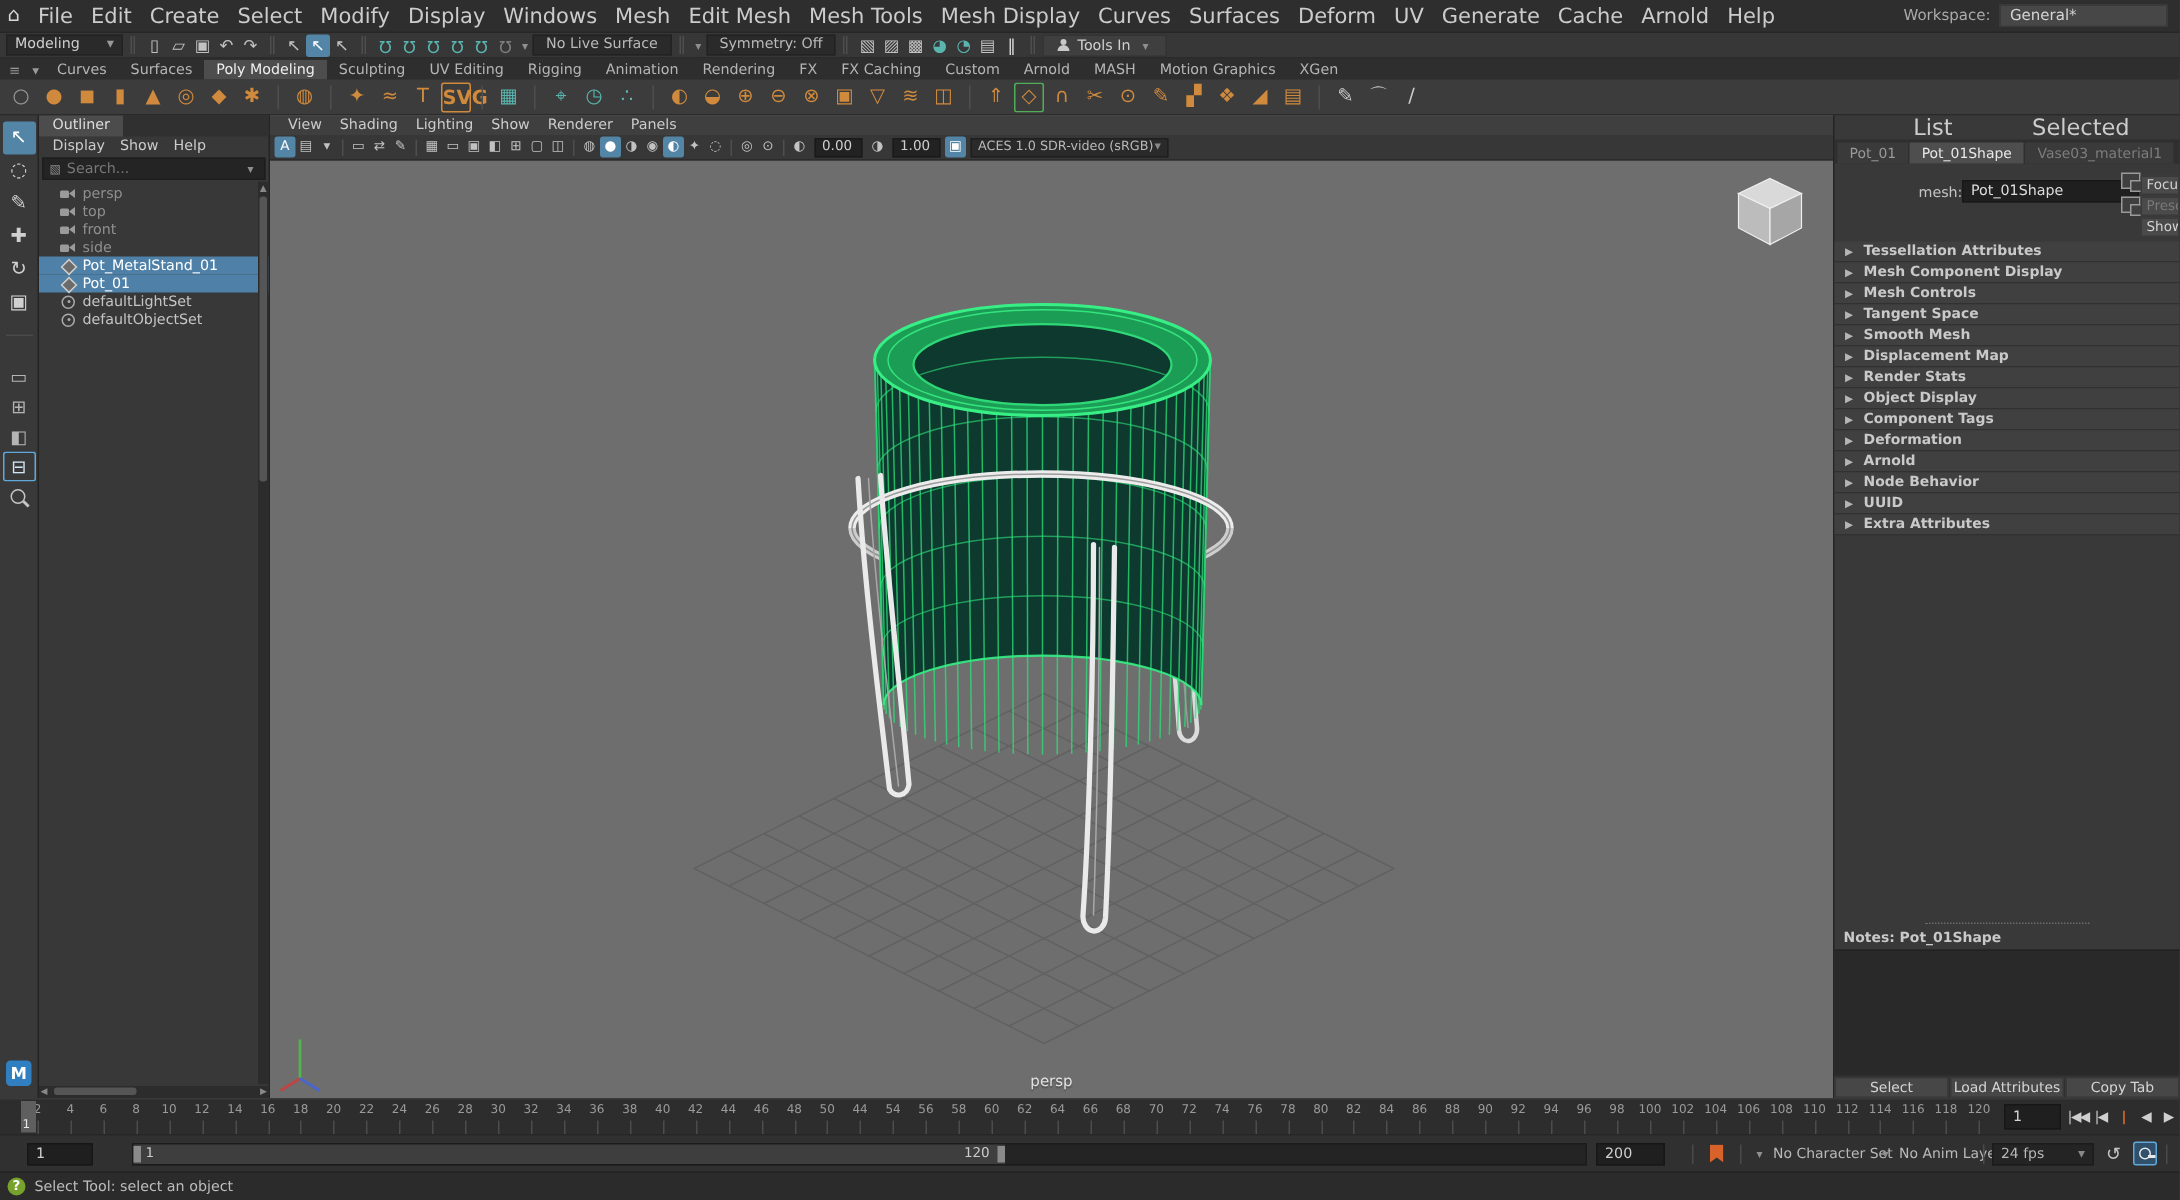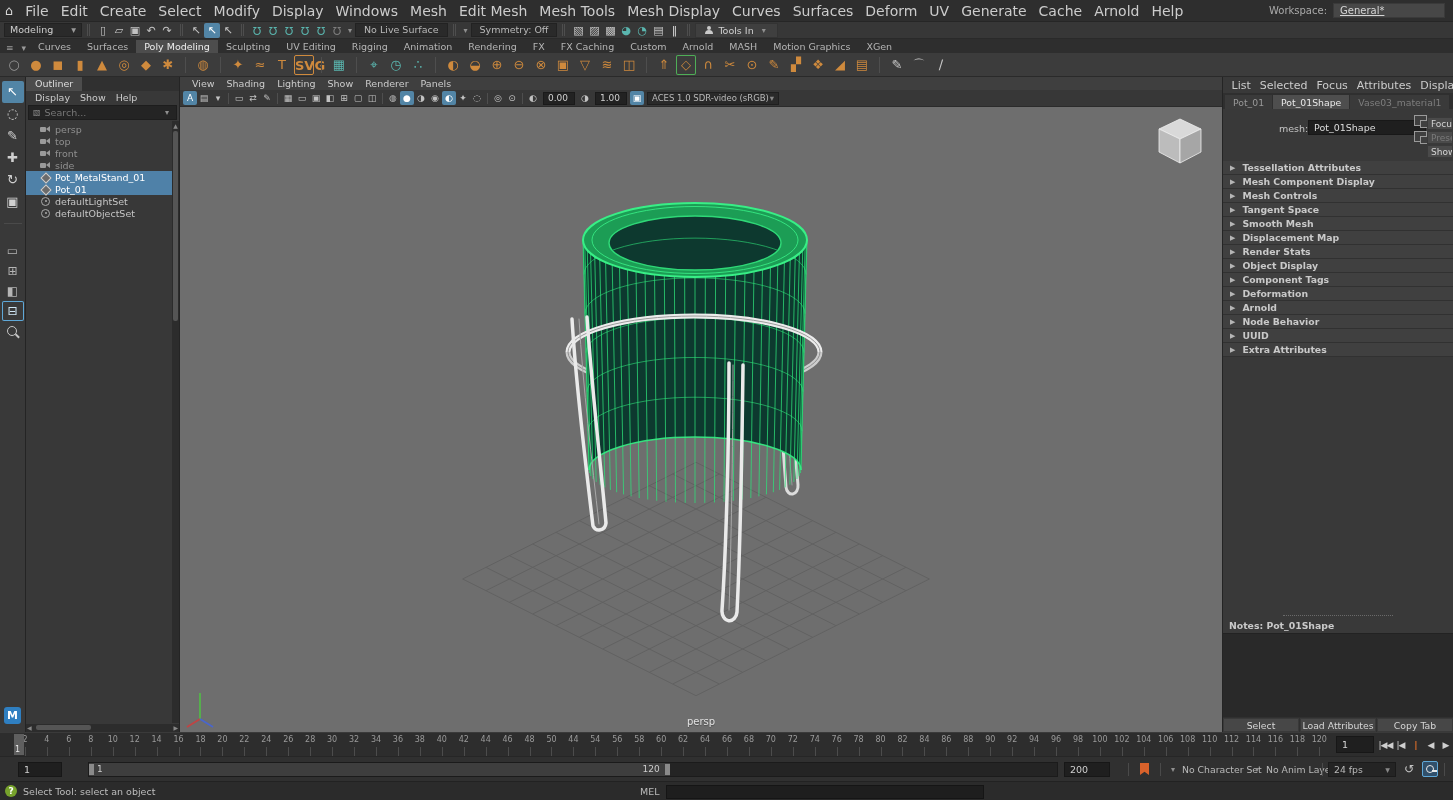--- a/index.html
+++ b/index.html
@@ -10,21 +10,21 @@
   .row { display:flex; align-items:center; }
 
   
   .menubar { position:absolute; left:0; top:0; width:1453px; height:22px; background:#2e2e2e;
     display:flex; align-items:center; border-bottom:1px solid #262626; }
   .home-glyph { color:#d8d8d8; font-size:13px; padding:0 6px 0 5px; }
   .menu-item { padding:0 6px; font-size:14px; color:#cccccc; cursor:default; }
   .workspace { margin-left:auto; display:flex; align-items:center; gap:6px; padding-right:8px; }
   .workspace .lbl { color:#aaaaaa; font-size:10px; }
   .ws-box { width:112px; height:15px; background:#474747; border:1px solid #3a3a3a; color:#d5d5d5;
-    font-size:10px; line-height:13px; padding:0 6px;text-decoration:underline; }
+    font-size:10px; line-height:13px; padding:0 6px; }
 
   
   .statusline { position:absolute; left:0; top:22px; width:1453px; height:17px; background:#373737;
     display:flex; align-items:center; border-bottom:1px solid #2a2a2a; padding-left:4px; }
   .mode-box { width:78px; height:14px; background:#2a2a2a; border:1px solid #222; color:#cfcfcf;
     font-size:9.5px; line-height:12px; padding:0 5px; display:flex; }
   .mode-box .caret { margin-left:auto; color:#999; }
   .divider { width:1px; height:12px; background:#4e4e4e; margin:0 5px; }
   .divider.pair { box-shadow:2px 0 0 #4e4e4e; margin-right:7px; }
   .tb-icon { width:16px; height:15px; line-height:15px; text-align:center; font-size:11px; flex:none;
@@ -124,21 +124,21 @@
   .aces-box .caret { margin-left:auto; color:#888; }
   .canvas { flex:1; position:relative; overflow:hidden; }
   .canvas svg { position:absolute; left:0; top:0; width:100%; height:100%; }
   .persp-label { position:absolute; left:50%; bottom:5px; transform:translateX(-50%);
     color:#e2e2e2; font-size:10px; text-shadow:0 1px 1px rgba(0,0,0,.3); }
 
   
   .attredit { width:231px; background:#393939; border-left:1px solid #242424; position:relative;
     display:flex; flex-direction:column; }
   .ae-menus { height:16px; display:flex; align-items:center; padding-left:4px; }
-  .ae-menus .menu-item { font-size:11px; padding:0 4.5px; }
+  .ae-menus .menu-item { font-size:15px; padding:0 4.5px;margin-left:44px; }
   .ae-tabs { height:16px; background:#2f2f2f; display:flex; align-items:flex-end; padding-left:2px; gap:1px; }
   .ae-tab { font-size:9.3px; color:#999; background:#3a3a3a; padding:2px 8px 1px; white-space:nowrap; }
   .ae-tab.active { background:#4e4e4e; color:#e8e8e8; }
   .ae-tab.dim { color:#7d7d7d; }
   .ae-meshrow { height:38px; position:relative; }
   .ae-meshrow .lbl { position:absolute; left:56px; top:14px; color:#c5c5c5; font-size:9.5px; }
   .ae-meshrow .fld { position:absolute; left:85px; top:11px; width:118px; height:15px; background:#1f1f1f;
     border:1px solid #181818; color:#dddddd; font-size:9.5px; line-height:13px; padding:0 5px; }
   .ae-minis { position:absolute; right:26px; top:6px; display:flex; flex-direction:column; gap:5px; }
   .mini-doc { width:13px; height:11px; border:1px solid #9a9a9a; position:relative; background:#3f3f3f; }
@@ -823,19 +823,15 @@
       <span class="caret">▾</span>
     </div>
     <span class="icon-loop" style="position:absolute;left:1404px;top:5px">↺</span>
     <span class="key-btn" style="position:absolute;left:1422px;top:4px;display:inline-block"></span>
     <span class="rr-sep" style="left:1444px"></span>
   </div>
 
   <div class="bottombar">
     <span class="help-ic">?</span>
     <span class="help-text">Select Tool: select an object</span>
-    <div class="mel-wrap">
-      <span class="mel-lbl">MEL</span>
-      <span class="mel-input"></span>
-    </div>
   </div>
 
 </div>
 
 </body></html>

